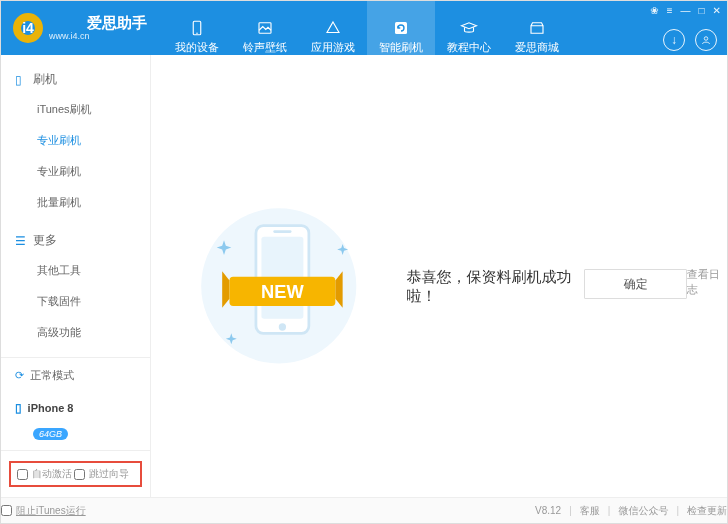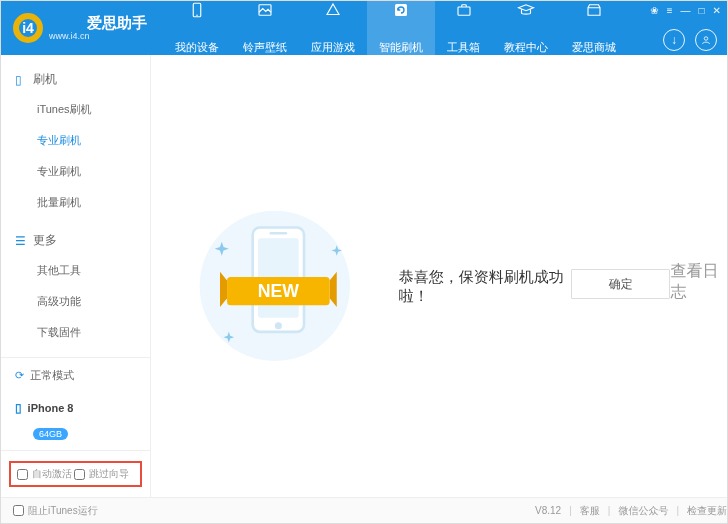--- a/index.html
+++ b/index.html
@@ -3,26 +3,26 @@
 <meta charset="utf-8">
 <style>
 *{margin:0;padding:0;box-sizing:border-box;font-family:"Microsoft YaHei","PingFang SC",sans-serif;}
 body{width:728px;height:524px;overflow:hidden;background:#fff;}
 
 .app{display:flex;flex-direction:column;width:100%;height:100%;border:1px solid #ddd;}
 
 
 .header{height:54px;background:#1d8fe1;display:flex;align-items:center;color:#fff;position:relative;}
 .brand{display:flex;align-items:center;gap:6px;padding:0 12px;}
-.brand-logo{width:30px;height:30px;border:6px solid #eab308;border-radius:50%;display:flex;align-items:center;justify-content:center;font-size:14px;font-weight:bold;}
+.brand-logo{width:30px;height:30px;border:8px solid #eab308;border-radius:50%;display:flex;align-items:center;justify-content:center;font-size:14px;font-weight:bold;}
 .brand-text .cn{font-size:15px;font-weight:bold;line-height:1;margin-left:38px;}
 .brand-text .url{font-size:9px;opacity:.85;line-height:1;margin-top:2px;}
 
 .topnav{display:flex;align-items:stretch;height:100%;margin-left:4px;}
-.topnav-item{display:flex;flex-direction:column;align-items:center;justify-content:space-between;padding:0 12px;font-size:11px;gap:3px;cursor:pointer;position:relative;}
+.topnav-item{display:flex;flex-direction:column;align-items:center;justify-content:flex-end;padding:0 12px;font-size:11px;gap:3px;cursor:pointer;position:relative;}
 .topnav-item.active{background:rgba(255,255,255,.18);}
 .topnav-item .ic{width:18px;height:18px;display:flex;align-items:center;justify-content:center;}
 
 .window-ctrl{position:absolute;top:4px;right:6px;display:flex;gap:8px;align-items:center;font-size:10px;}
 .window-ctrl span{cursor:pointer;opacity:.9;}
 .rt-icons{position:absolute;right:10px;bottom:4px;display:flex;gap:10px;}
 .rt-icons .circ{width:22px;height:22px;border:1.5px solid #fff;border-radius:50%;display:flex;align-items:center;justify-content:center;font-size:12px;opacity:.9;cursor:pointer;}
 
 
 .body{flex:1;display:flex;min-height:0;}
@@ -31,39 +31,39 @@
 .sidebar{width:150px;border-right:1px solid #eee;display:flex;flex-direction:column;color:#555;background:#fff;}
 .sb-scroll{flex:1;overflow:auto;padding-top:10px;}
 .sb-section-h{display:flex;align-items:center;gap:6px;font-size:12px;color:#666;padding:6px 14px;}
 .sb-section-h .ic{color:#1d8fe1;font-size:12px;width:12px;}
 .sb-item{font-size:11px;color:#666;padding:8px 0 8px 36px;cursor:pointer;}
 .sb-item.active{color:#1d8fe1;}
 .sb-lower{border-top:1px solid #eee;margin-top:auto;}
 .sb-row{display:flex;align-items:center;gap:6px;padding:10px 14px;font-size:11px;color:#666;}
 .sb-phone{display:flex;align-items:center;gap:6px;padding:8px 14px;font-size:11px;font-weight:bold;color:#444;}
 .sb-phone .pic{color:#1d8fe1;font-size:12px;}
-.sb-badge{margin:0 14px 10px 32px;background:#3aa6ff;color:#fff;font-size:9px;padding:1px 6px;border-radius:8px;display:inline-block;}
+.sb-badge{margin:0 14px 10px 32px;background:#3aa6ff;color:#fff;font-size:9px;padding:1px 6px;border-radius:8px;display:inline-block;font-style:italic;}
 
 
 .sb-bottom{border-top:1px solid #eee;padding:10px 8px;}
 .sb-bottom .redbox{border:2px solid #e74c3c;padding:4px 6px;display:flex;gap:2px;}
 .chk{display:flex;align-items:center;gap:4px;font-size:10px;color:#999;cursor:pointer;}
 .chk input{width:11px;height:11px;}
 
 
 .main{flex:1;display:flex;flex-direction:row;align-items:center;background:#fff;position:relative;}
 .illus-wrap{margin-top:18px;width:280px;height:190px;position:relative;}
 .illus-wrap svg{width:100%;height:100%;}
 .msg{margin-top:22px;font-size:15px;color:#333;}
 .ok-btn{margin-top:16px;width:112px;height:30px;border:1px solid #ddd;background:#fff;color:#555;font-size:12px;cursor:pointer;border-radius:1px;}
-.log-link{margin-top:11px;font-size:16px;color:#999;cursor:pointer;}
+.log-link{margin-top:11px;font-size:11px;color:#999;cursor:pointer;}
 
 
 .footer{height:26px;border-top:1px solid #eee;display:flex;align-items:center;font-size:10px;color:#999;background:#fafafa;}
-.footer .left{display:flex;align-items:center;gap:5px;padding-left:12px;}
+.footer .left{display:flex;align-items:center;gap:5px;text-decoration:underline;}
 .footer .right{margin-left:auto;display:flex;align-items:center;gap:8px;padding-right:0;}
 .footer .sep{color:#ccc;}
 
 
 svg{display:block;}
 </style>
 </head>
 <body>
 
 <div class="app">
@@ -106,29 +106,20 @@
       </div>
       <div class="topnav-item active">
         <span class="ic">
             <svg viewBox="0 0 24 24" width="18" height="18">
               <rect x="4" y="4" width="16" height="16" rx="2" fill="#fff"></rect>
               <path d="M8 12 A4 4 0 1 1 12 16" fill="none" stroke="#1d8fe1" stroke-width="1.8"></path>
               <path d="M8 9 L8 12 L11 12" fill="none" stroke="#1d8fe1" stroke-width="1.8"></path>
             </svg>
           </span>
         <span>智能刷机</span>
-      </div>
-      <div class="topnav-item">
-        <span class="ic">
-            <svg viewBox="0 0 24 24" width="18" height="18">
-              <rect x="4" y="8" width="16" height="11" rx="1" fill="none" stroke="#fff" stroke-width="1.5"></rect>
-              <path d="M9 8 V6 A1 1 0 0 1 10 5 H14 A1 1 0 0 1 15 6 V8" fill="none" stroke="#fff" stroke-width="1.5"></path>
-            </svg>
-          </span>
-        <span>工具箱</span>
       </div>
       <div class="topnav-item">
         <span class="ic">
             <svg viewBox="0 0 24 24" width="18" height="18">
               <path d="M2 9 L12 5 L22 9 L12 13 Z" fill="none" stroke="#fff" stroke-width="1.5"></path>
               <path d="M6 11 V16 C6 18 18 18 18 16 V11" fill="none" stroke="#fff" stroke-width="1.5"></path>
             </svg>
           </span>
         <span>教程中心</span>
       </div>
@@ -171,22 +162,22 @@
         <div class="sb-item">iTunes刷机</div>
         <div class="sb-item active">专业刷机</div>
         <div class="sb-item">专业刷机</div>
         <div class="sb-item">批量刷机</div>
 
         <div class="sb-section-h" style="margin-top:8px;">
           <span class="ic">☰</span>
           <span>更多</span>
         </div>
         <div class="sb-item">其他工具</div>
+        <div class="sb-item">下载固件</div>
         <div class="sb-item">高级功能</div>
-        <div class="sb-item">下载固件</div>
       </div>
 
       <div class="sb-lower">
         <div class="sb-row">
           <span style="color:#1d8fe1;">⟳</span>
           <span>正常模式</span>
         </div>
         <div class="sb-phone">
           <span class="pic">▯</span>
           <span>iPhone 8</span>

